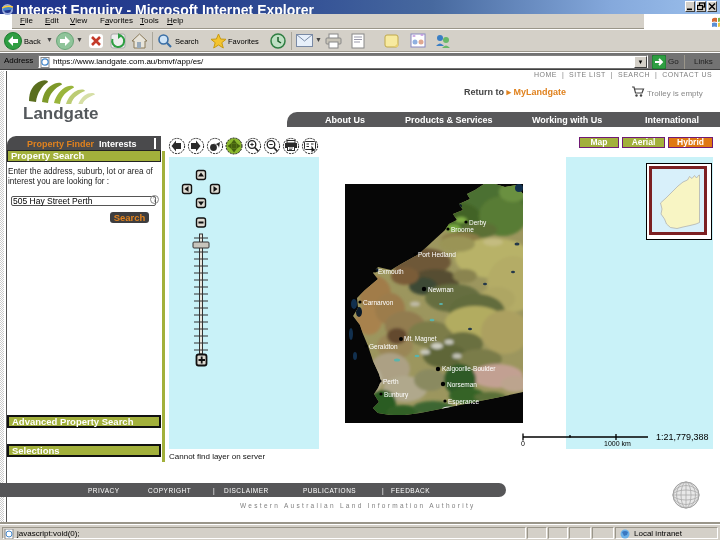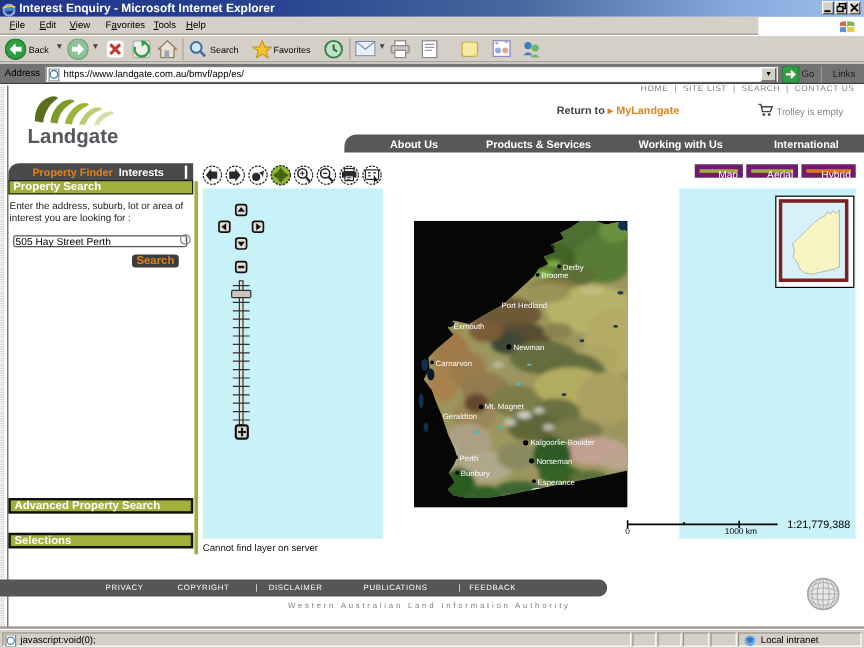--- a/index.html
+++ b/index.html
@@ -3,24 +3,24 @@
 <meta charset="utf-8">
 <style>
 * { margin:0; padding:0; box-sizing:border-box; }
 html,body { width:720px; height:540px; overflow:hidden; font-family:"Liberation Sans", sans-serif; background:#fff; }
 #root { position:relative; width:720px; height:540px; }
 .abs { position:absolute; }
 
 
 #titlebar { left:0; top:0; width:720px; height:14px;
   background:linear-gradient(90deg,#20348c 0%,#27418f 30%,#47699f 60%,#85a9dc 85%,#9cc0ec 100%); }
-#titletext { left:16px; top:2px; color:#fff; font-size:10px; font-weight:bold; white-space:nowrap; }
+#titletext { left:16px; top:2px; color:#fff; font-size:14px; font-weight:bold; white-space:nowrap; }
 .tbtn { top:1px; width:10px; height:11px; background:#d4d0c8; border:1px solid; border-color:#fff #404040 #404040 #fff; text-align:center; }
 .tbtn svg { display:block; margin:0 auto; }
-#menubar { left:0; top:14px; width:632px; height:15px; background:#d4d0c8; border-bottom:1px solid #9a968a; font-size:8px; color:#000; }
+#menubar { left:12px; top:14px; width:632px; height:15px; background:#d4d0c8; border-bottom:1px solid #9a968a; font-size:8px; color:#000; }
 .menu { position:absolute; top:2px; }
 #toolbar { left:0; top:30px; width:720px; height:22px; background:#d4d0c8; border-bottom:1px solid #9a968a; }
 #addrbar { left:0; top:53px; width:720px; height:17px; background:#737373; border-bottom:1px solid #404040; font-size:8px; }
 #addrinput { left:38px; top:2px; width:610px; height:13px; background:#fff; border:1px solid; border-color:#808080 #fff #fff #808080; font-size:8px; color:#000; line-height:12px; padding-left:14px; white-space:nowrap; overflow:hidden;}
 
 
 #page { left:0; top:71px; width:720px; height:453px; background:#fff; overflow:hidden; }
 #leftdots { left:0; top:0; width:4px; height:453px;
   background:repeating-conic-gradient(#cccccc 0% 25%, #ffffff 0% 50%) 0 0/2px 2px; }
 #leftline { left:6px; top:0; width:1px; height:453px; background:#555; }
@@ -54,21 +54,21 @@
 
 #minimap { left:646px; top:92px; width:66px; height:77px; background:#fff; border:1px solid #000; }
 #minimap2 { position:absolute; left:2px; top:2px; width:58px; height:69px; background:#d8f0fa; border:3px solid #7c2022; }
 
 
 #scale1 { left:656px; top:361px; font-size:9px; color:#000; }
 #s0 { left:521px; top:369px; font-size:7px; color:#000; }
 #skm { left:604px; top:369px; font-size:7px; color:#000; }
 
 
-.mbtn { top:66px; height:11px; border:4px solid #701a75; color:#fff; font-size:8.5px; font-weight:normal; text-align:right; line-height:9px; }
+.mbtn { top:66px; height:11px; border:1px solid #701a75; color:#fff; font-size:8.5px; font-weight:bold; text-align:center; line-height:9px; }
 
 
 #footbar { left:0px; top:412px; width:506px; height:14px; background:#565658; border-radius:0 8px 8px 0; }
 .fitem { position:absolute; top:4px; color:#fff; font-size:6.5px; letter-spacing:0.5px; }
 #wala { left:240px; top:431px; font-size:6.5px; color:#808080; letter-spacing:2.3px; }
 
 
 #statusbar { left:0; top:524px; width:720px; height:16px; background:#d4d0c8; border-top:1px solid #fff; box-shadow:0 -2px 0 #9a968a; font-size:8px; color:#000; }
 .pane { position:absolute; top:2px; height:12px; border:1px solid; border-color:#9a968a #fff #fff #9a968a; }
 </style>

